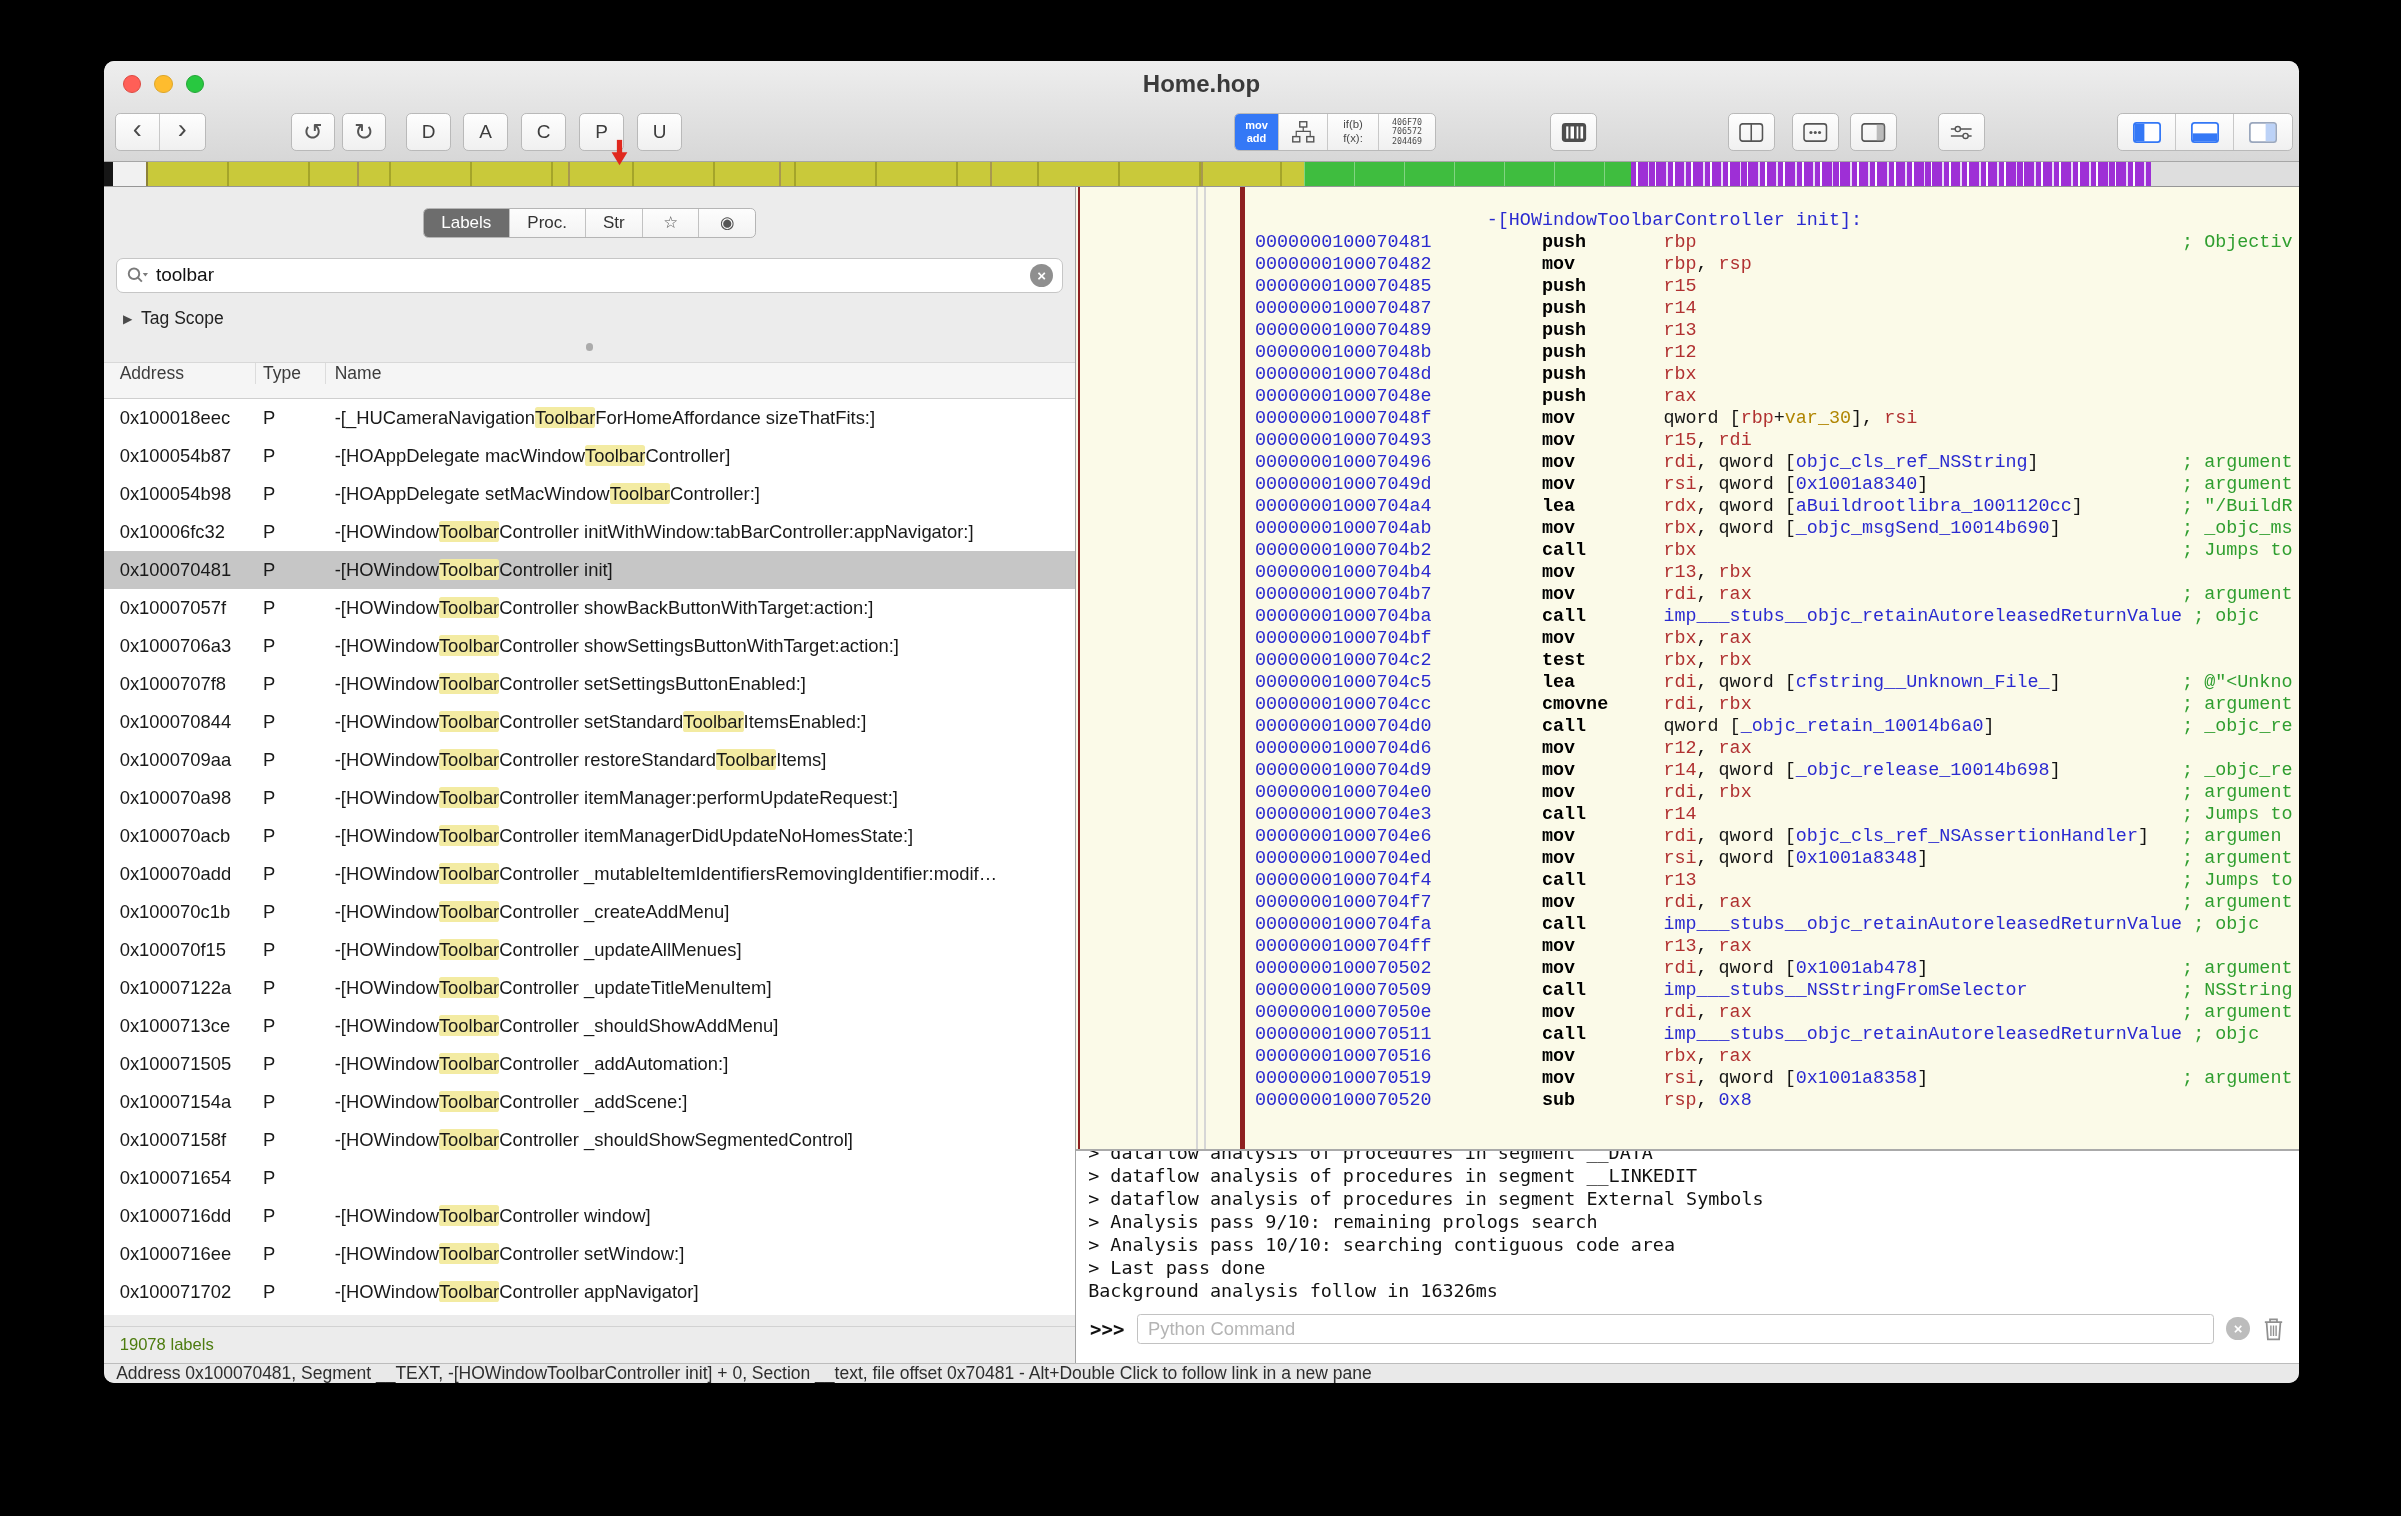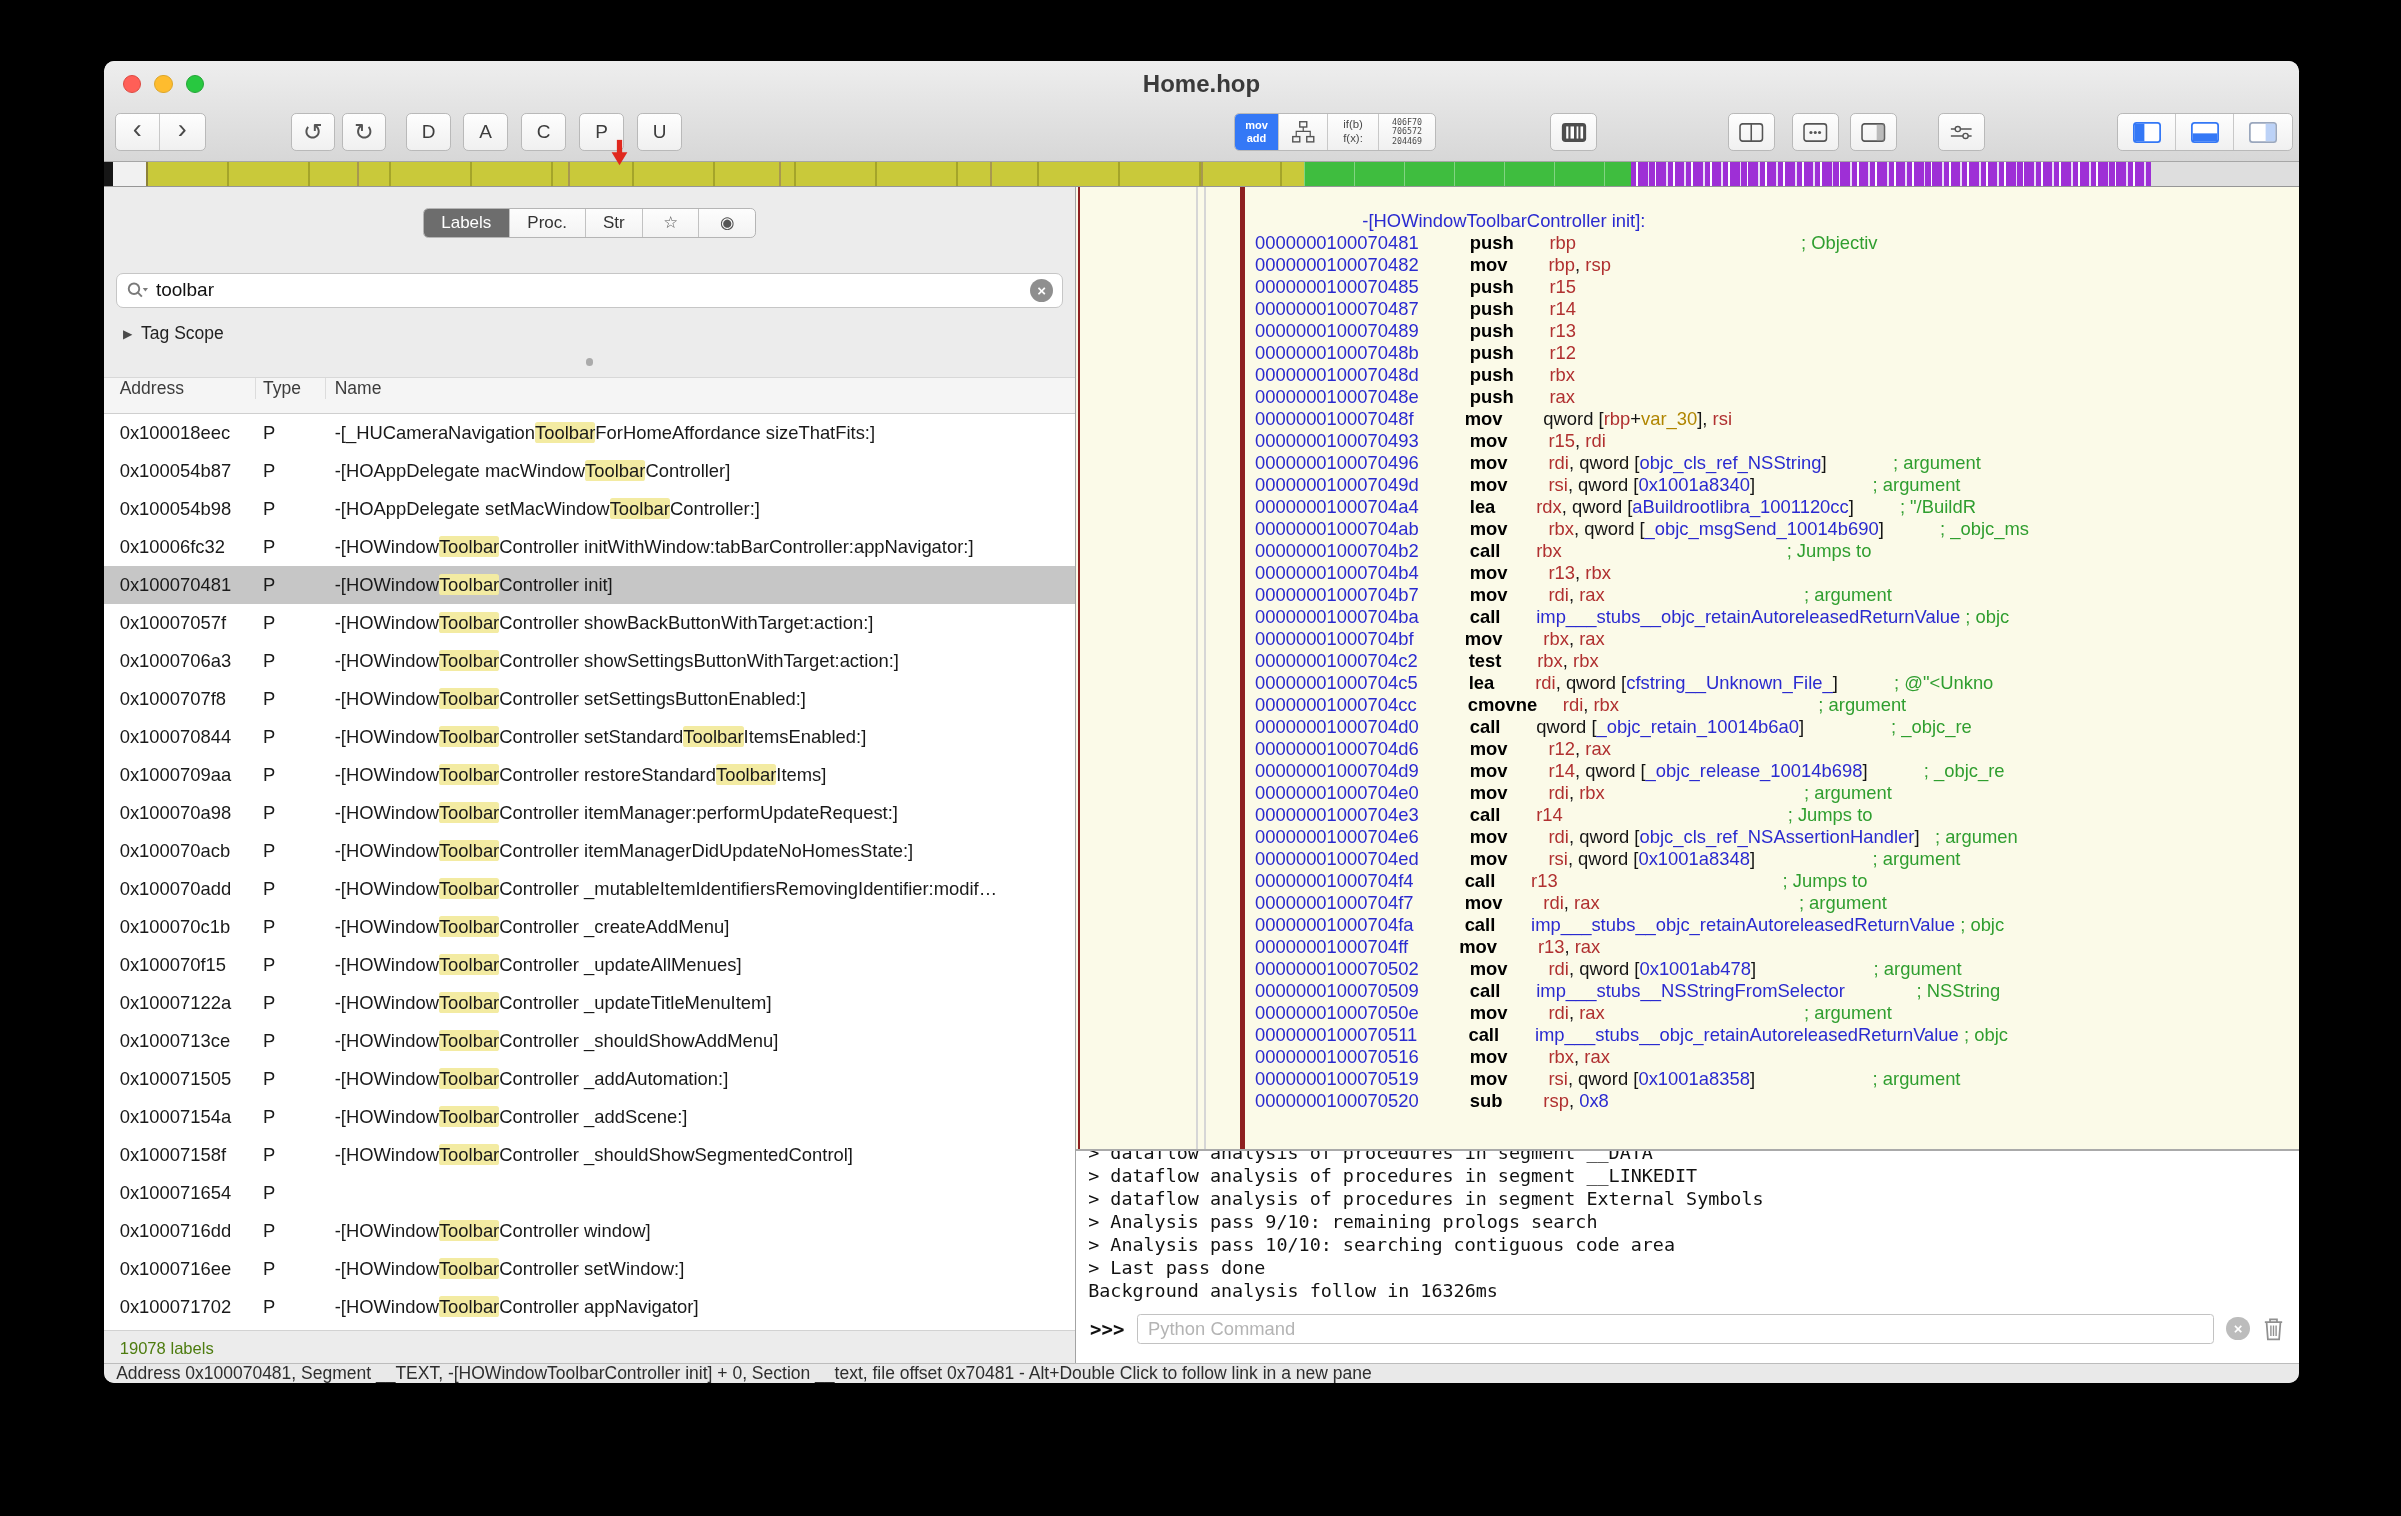--- a/index.html
+++ b/index.html
@@ -46,21 +46,21 @@
       repeating-linear-gradient(90deg,rgba(90,40,130,.30) 0 1.7px,transparent 1.7px 211px),
       var(--minimap-yellow)}
   .mm-green{width:327px;background:repeating-linear-gradient(90deg,rgba(255,255,255,.35) 0 0.9px,transparent 0.9px 50px),var(--minimap-green)}
   .mm-purple{width:520px;background:repeating-linear-gradient(90deg,var(--minimap-purple) 0 5.2px,#ffffff 5.2px 7px,var(--minimap-purple) 7px 16.6px,#eadcf7 16.6px 18.4px)}
   .mm-gray{flex:1;background:var(--minimap-gray)}
   .posarrow{position:absolute;left:505px;top:77px;z-index:5}
   
   .content{flex:1;display:flex;min-height:0}
   .leftpane{width:972px;flex:none;background:#ececec;border-right:1.7px solid #a3a3a3;
             display:flex;flex-direction:column;min-height:0}
-  .tabs{margin:21px auto 16px;display:flex;height:30px;border:0.9px solid #b5b5b5;border-radius:5.2px;
+  .tabs{margin:21px auto 1px;display:flex;height:30px;border:0.9px solid #b5b5b5;border-radius:5.2px;
         overflow:hidden;flex:none;background:linear-gradient(#fdfdfd,#f3f3f3)}
   .tab{padding:0 17.5px;min-width:56px;font-size:17px;color:#333;display:flex;align-items:center;
        justify-content:center;border-right:0.9px solid #c2c2c2}
   .tab:last-child{border-right:none}
   .tab.sel{background:#6d6d6d;color:#fff}
   .tab .glyph{font-size:16.6px;color:#555}
   .searchwrap{margin:19px 12.2px 0;height:35px;background:#fff;border:0.9px solid #c6c6c6;border-radius:7px;
        display:flex;align-items:center;padding:0 8.7px;gap:7px;flex:none}
   .search-input{flex:1;border:none;outline:none;font-size:19px;color:#111;background:transparent;
        font-family:"Liberation Sans",sans-serif}
@@ -85,21 +85,21 @@
   .lfoot{height:37px;background:#ececec;border-top:0.9px solid #d2d2d2;display:flex;align-items:center;
        padding-left:15.7px;font-size:16.6px;color:#4d7c0f;flex:none;margin-top:auto}
   
   .rightpane{flex:1;display:flex;flex-direction:column;background:#fff;min-width:0}
   .disasm{height:962px;flex:none;background:var(--disasm-bg);position:relative;overflow:hidden}
   .gline{position:absolute;top:0;bottom:0}
   .g0{left:1.7px;width:2.6px;background:#8e2020}
   .g1{left:120px;width:1.7px;background:#d6d6d6}
   .g2{left:128px;width:1.7px;background:#d6d6d6}
   .gm{left:164px;width:5.2px;background:#8e2020}
-  .code{position:absolute;left:179px;top:23px;right:3px;font-family:Liberation Sans, sans-serif;
+  .code{position:absolute;left:179px;top:23px;right:3px;font-family:Liberation Mono, monospace;
         font-size:18.4px;line-height:22px;white-space:pre;color:#141414}
   .seg-a{color:var(--addr-blue)}
   .seg-m{color:#000;font-weight:bold}
   .seg-r{color:var(--register-red)}
   .seg-k{color:#141414}
   .seg-s{color:var(--symbol-blue)}
   .seg-n{color:var(--number-blue)}
   .seg-v{color:var(--var-gold)}
   .seg-c{color:var(--comment-green)}
   .seg-hdr{color:var(--symbol-blue)}

